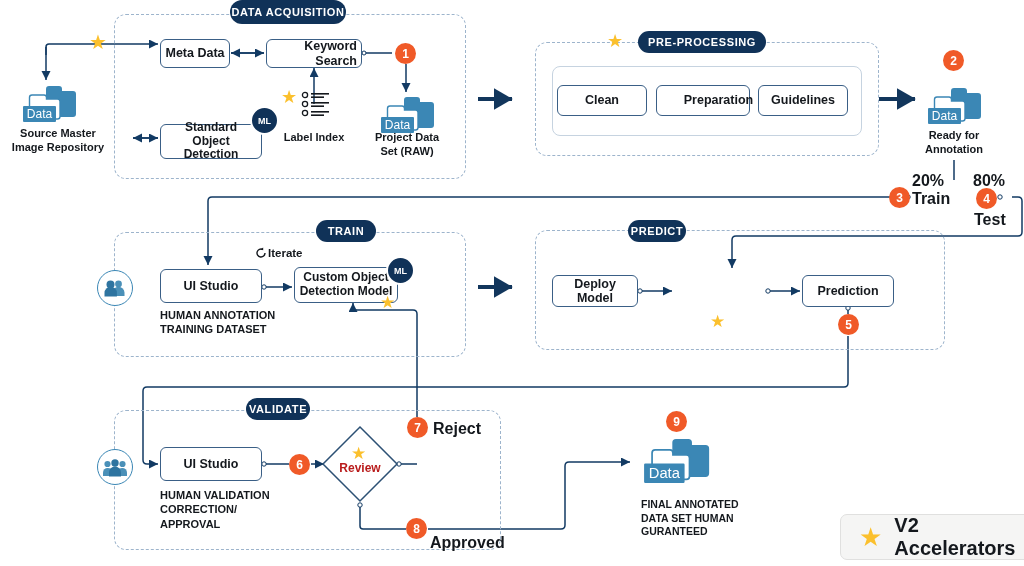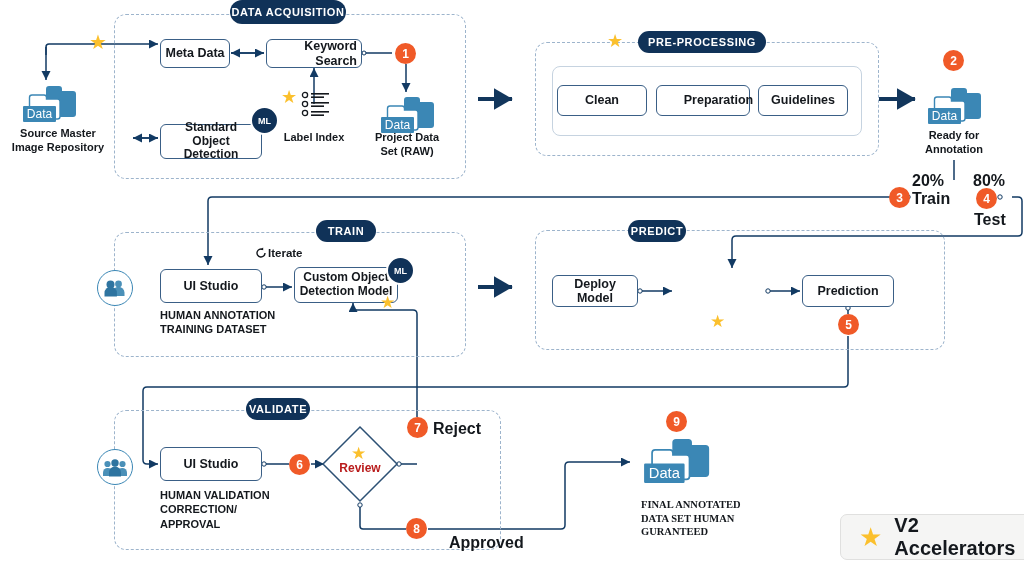--- a/index.html
+++ b/index.html
@@ -25,21 +25,21 @@
   
   .badge{position:absolute;width:21px;height:21px;border-radius:50%;background:#f05a28;color:#fff;
        font-size:12px;font-weight:700;display:flex;align-items:center;justify-content:center;z-index:9;}
   .ml-badge{position:absolute;width:25px;height:25px;border-radius:50%;background:#103258;color:#fff;
        font-size:9px;font-weight:700;display:flex;align-items:center;justify-content:center;z-index:9;
        border:2px solid #fff;}
 
   
   .cap{position:absolute;font-size:11px;font-weight:700;line-height:1.3;color:#14181d;z-index:5;}
   .cap.center{text-align:center;}
-  .cap.small{font-size:10.5px;font-family:Liberation Serif, serif;}
+  .cap.small{font-size:10.5px;}
   .flowlabel{position:absolute;font-size:16px;font-weight:700;color:#14181d;z-index:7;}
   .iterate{position:absolute;font-size:11.5px;font-weight:600;color:#14181d;z-index:7;
        display:flex;align-items:center;gap:1px;}
 
   
   .star{position:absolute;color:#fbc02d;line-height:1;z-index:8;}
 
   
   .folder{position:absolute;z-index:5;}
 
@@ -283,21 +283,21 @@
       <path d="M40,3 L77,40 L40,77 L3,40 z" fill="#ffffff" stroke="#2c5074" stroke-width="1.5"></path>
     </svg>
     <div class="star" style="left:31px;top:21px;font-size:17px;">★</div>
     <div class="dlabel" style="top:37px;">Review</div>
   </div>
 
   <div class="badge" style="left:407px;top:417px;">7</div>
   <div class="flowlabel" style="left:433px;top:420px;">Reject</div>
 
   <div class="badge" style="left:406px;top:518px;">8</div>
-  <div class="flowlabel" style="left:430px;top:534px;margin-left:19px;">Approved</div>
+  <div class="flowlabel" style="left:430px;top:534px;">Approved</div>
 
   <div class="badge" style="left:666px;top:411px;">9</div>
   <div class="folder" style="left:640px;top:434px;">
     <svg width="72" height="54" viewBox="0 0 58 44">
       <path d="M26,4 h13 a3,3 0 0 1 3,3 v2 h11 a3,3 0 0 1 3,3 v20 a3,3 0 0 1 -3,3 h-24 a3,3 0 0 1 -3,-3 v-25 a3,3 0 0 1 3,-3 z" fill="#3b87b5"></path>
       <path d="M12,13 h12 a2.5,2.5 0 0 1 2.5,2.5 v1.5 h11 a2.5,2.5 0 0 1 2.5,2.5 v15 a2.5,2.5 0 0 1 -2.5,2.5 h-25.5 a2.5,2.5 0 0 1 -2.5,-2.5 v-19 a2.5,2.5 0 0 1 2.5,-2.5 z" fill="#ffffff" stroke="#3b87b5" stroke-width="1.4"></path>
       <rect x="3" y="24" width="33" height="16" rx="1" fill="#3b87b5"></rect>
       <text x="19.5" y="36" font-family="Liberation Sans, sans-serif" font-size="12" fill="#ffffff" text-anchor="middle">Data</text>
     </svg>
   </div>

